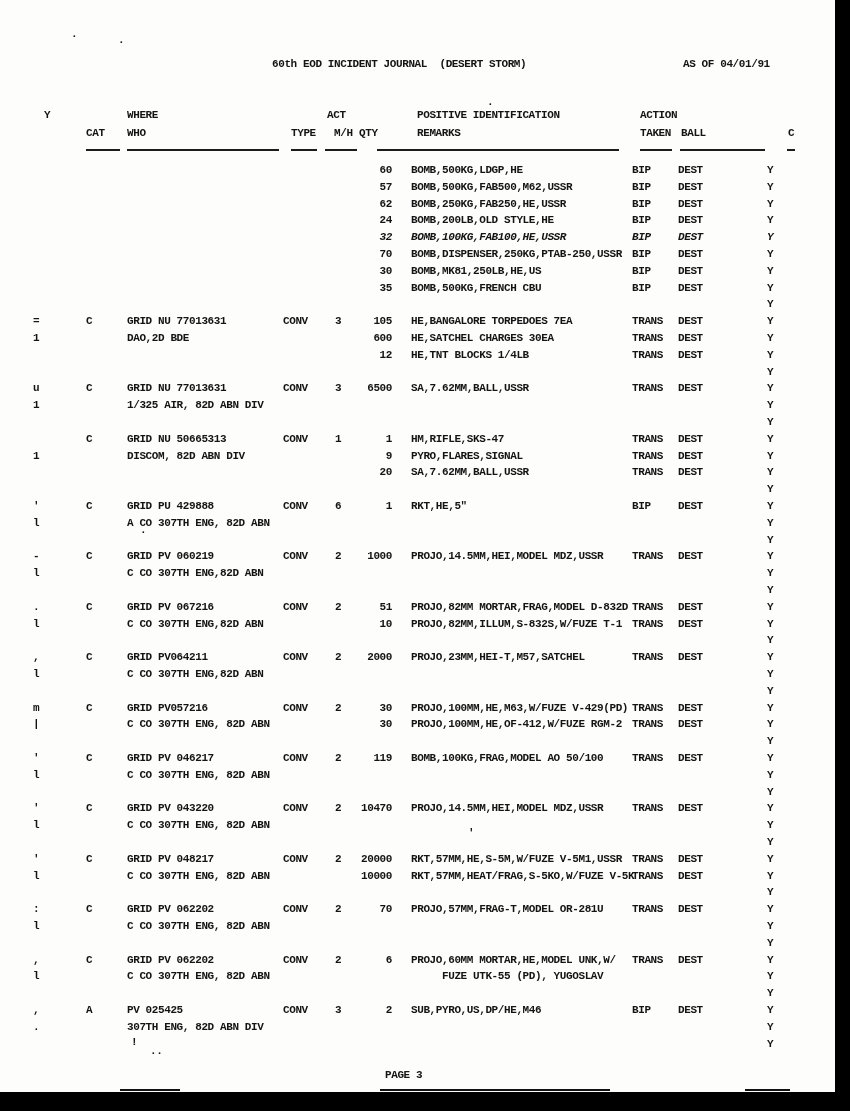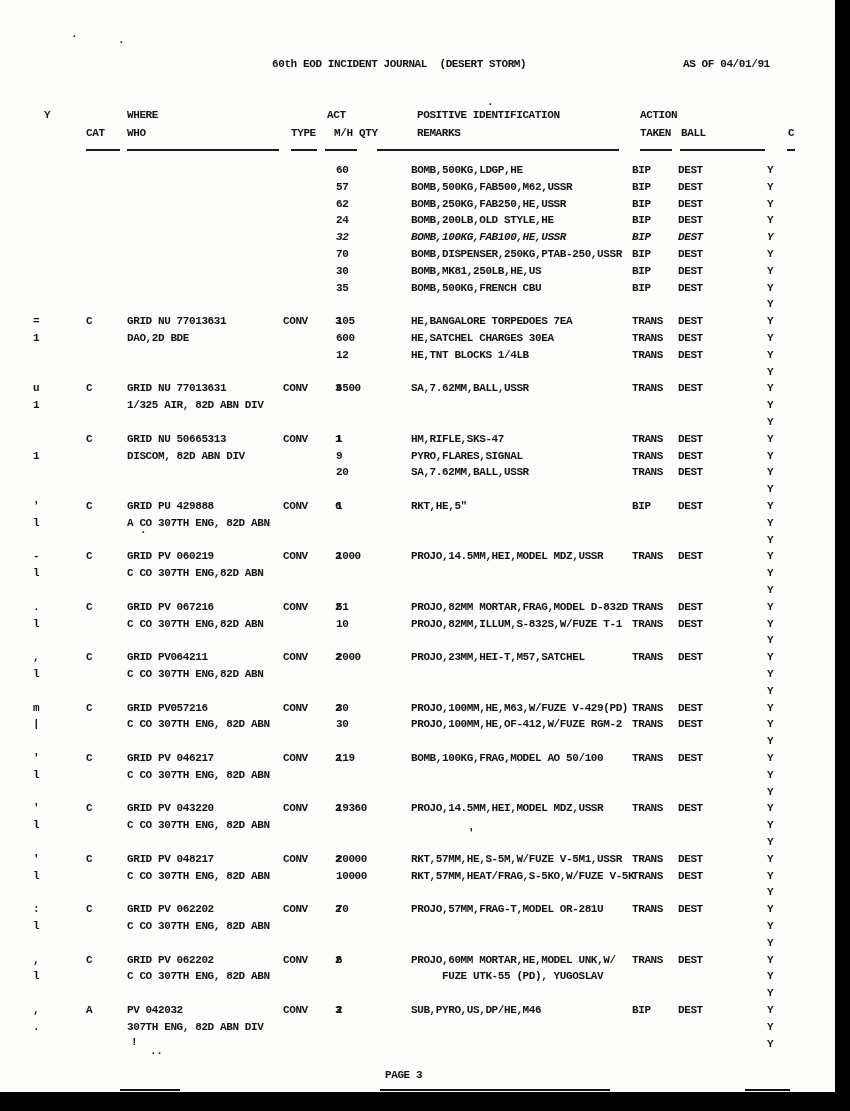--- a/index.html
+++ b/index.html
@@ -10,21 +10,21 @@
     font-weight:700;font-size:11px;letter-spacing:-0.4px;color:#141414;
   }
   .abs{position:absolute;white-space:pre;line-height:12px}
   .row{position:absolute;left:0;width:850px;height:17px}
   .cell{position:absolute;white-space:pre;line-height:12px}
   .c-m   {left:33px}
   .c-cat {left:86px}
   .c-who {left:127px}
   .c-type{left:283px}
   .c-mh  {left:327px;width:22px;text-align:center}
-  .c-qty {left:336px;width:68px;text-align:left}
+  .c-qty {left:324px;width:68px;text-align:right}
   .c-rem {left:411px}
   .c-act {left:632px}
   .c-disp{left:678px}
   .c-y   {left:767px}
   .rule{position:absolute;top:149px;height:2px;background:#1c1c1c}
   .bar{position:absolute;background:#000}
   .frag{position:absolute;height:2px;background:#111}
   .speck{position:absolute;white-space:pre;line-height:8px}
 </style>
 </head>
@@ -328,21 +328,21 @@
     </div>
     <div class="row" style="top: 785.6px;">
       <span class="cell c-y">Y</span>
     </div>
     <div class="row" style="top: 802.4px;">
       <span class="cell c-m">'</span>
       <span class="cell c-cat">C</span>
       <span class="cell c-who">GRID PV 043220</span>
       <span class="cell c-type">CONV</span>
       <span class="cell c-mh">2</span>
-      <span class="cell c-qty">19360</span>
+      <span class="cell c-qty">10470</span>
       <span class="cell c-rem">PROJO,14.5MM,HEI,MODEL MDZ,USSR</span>
       <span class="cell c-act">TRANS</span>
       <span class="cell c-disp">DEST</span>
       <span class="cell c-y">Y</span>
     </div>
     <div class="row" style="top: 819.2px;">
       <span class="cell c-m">l</span>
       <span class="cell c-who">C CO 307TH ENG, 82D ABN</span>
       <span class="cell c-y">Y</span>
     </div>
@@ -410,21 +410,21 @@
       <span class="cell c-who">C CO 307TH ENG, 82D ABN</span>
       <span class="cell c-rem">     FUZE UTK-55 (PD), YUGOSLAV</span>
       <span class="cell c-y">Y</span>
     </div>
     <div class="row" style="top: 987.2px;">
       <span class="cell c-y">Y</span>
     </div>
     <div class="row" style="top: 1004px;">
       <span class="cell c-m">,</span>
       <span class="cell c-cat">A</span>
-      <span class="cell c-who">PV 042032</span>
+      <span class="cell c-who">PV 025425</span>
       <span class="cell c-type">CONV</span>
       <span class="cell c-mh">3</span>
       <span class="cell c-qty">2</span>
       <span class="cell c-rem">SUB,PYRO,US,DP/HE,M46</span>
       <span class="cell c-act">BIP</span>
       <span class="cell c-disp">DEST</span>
       <span class="cell c-y">Y</span>
     </div>
     <div class="row" style="top: 1020.8px;">
       <span class="cell c-m">.</span>

